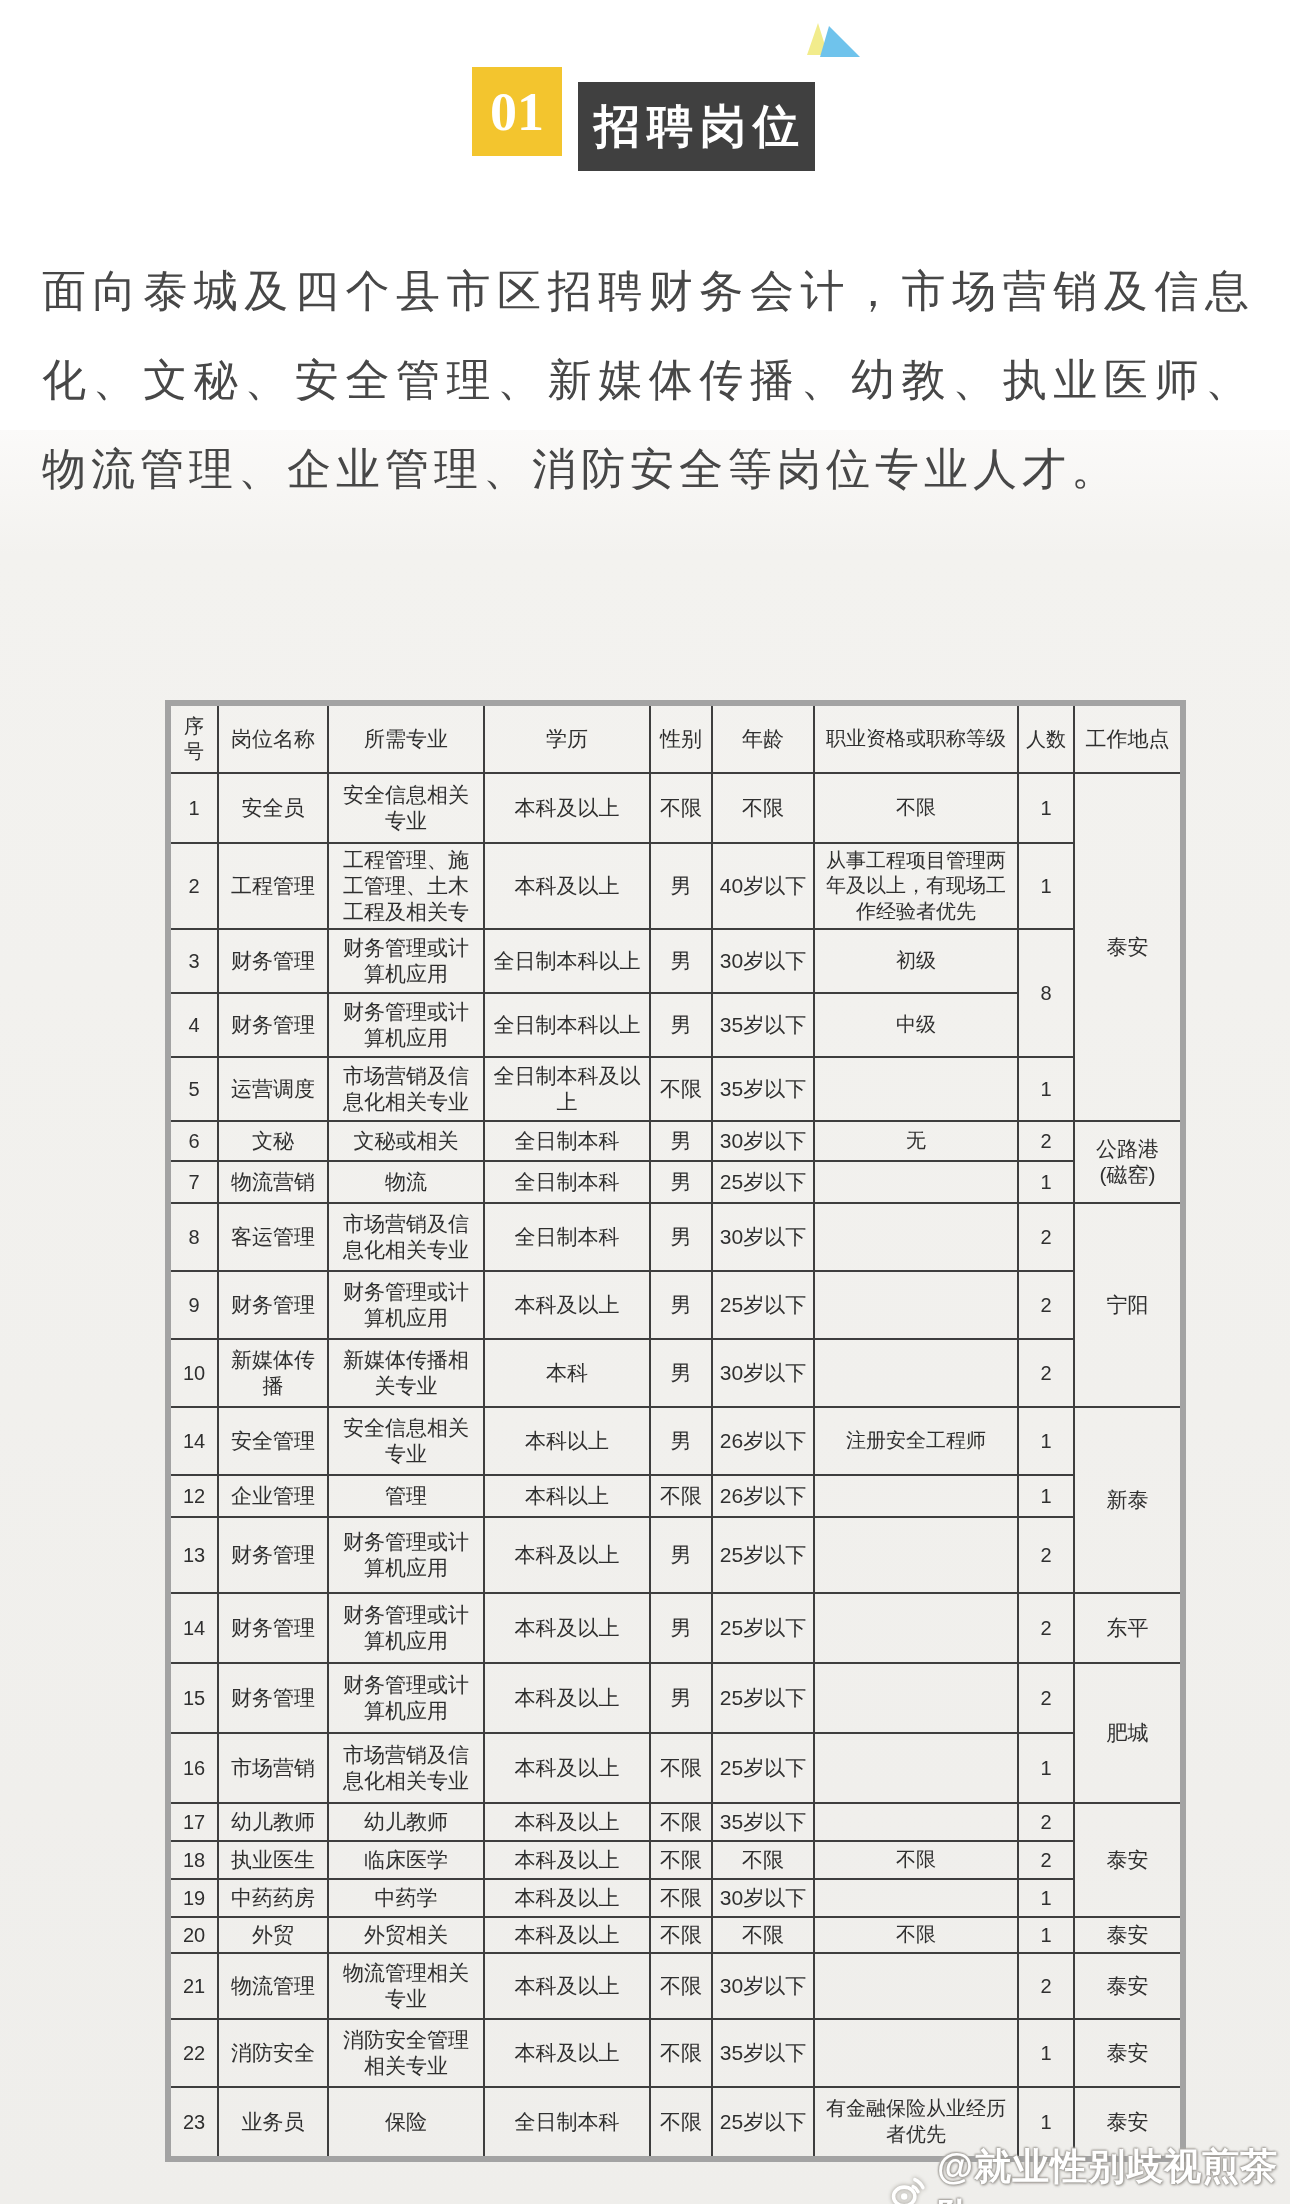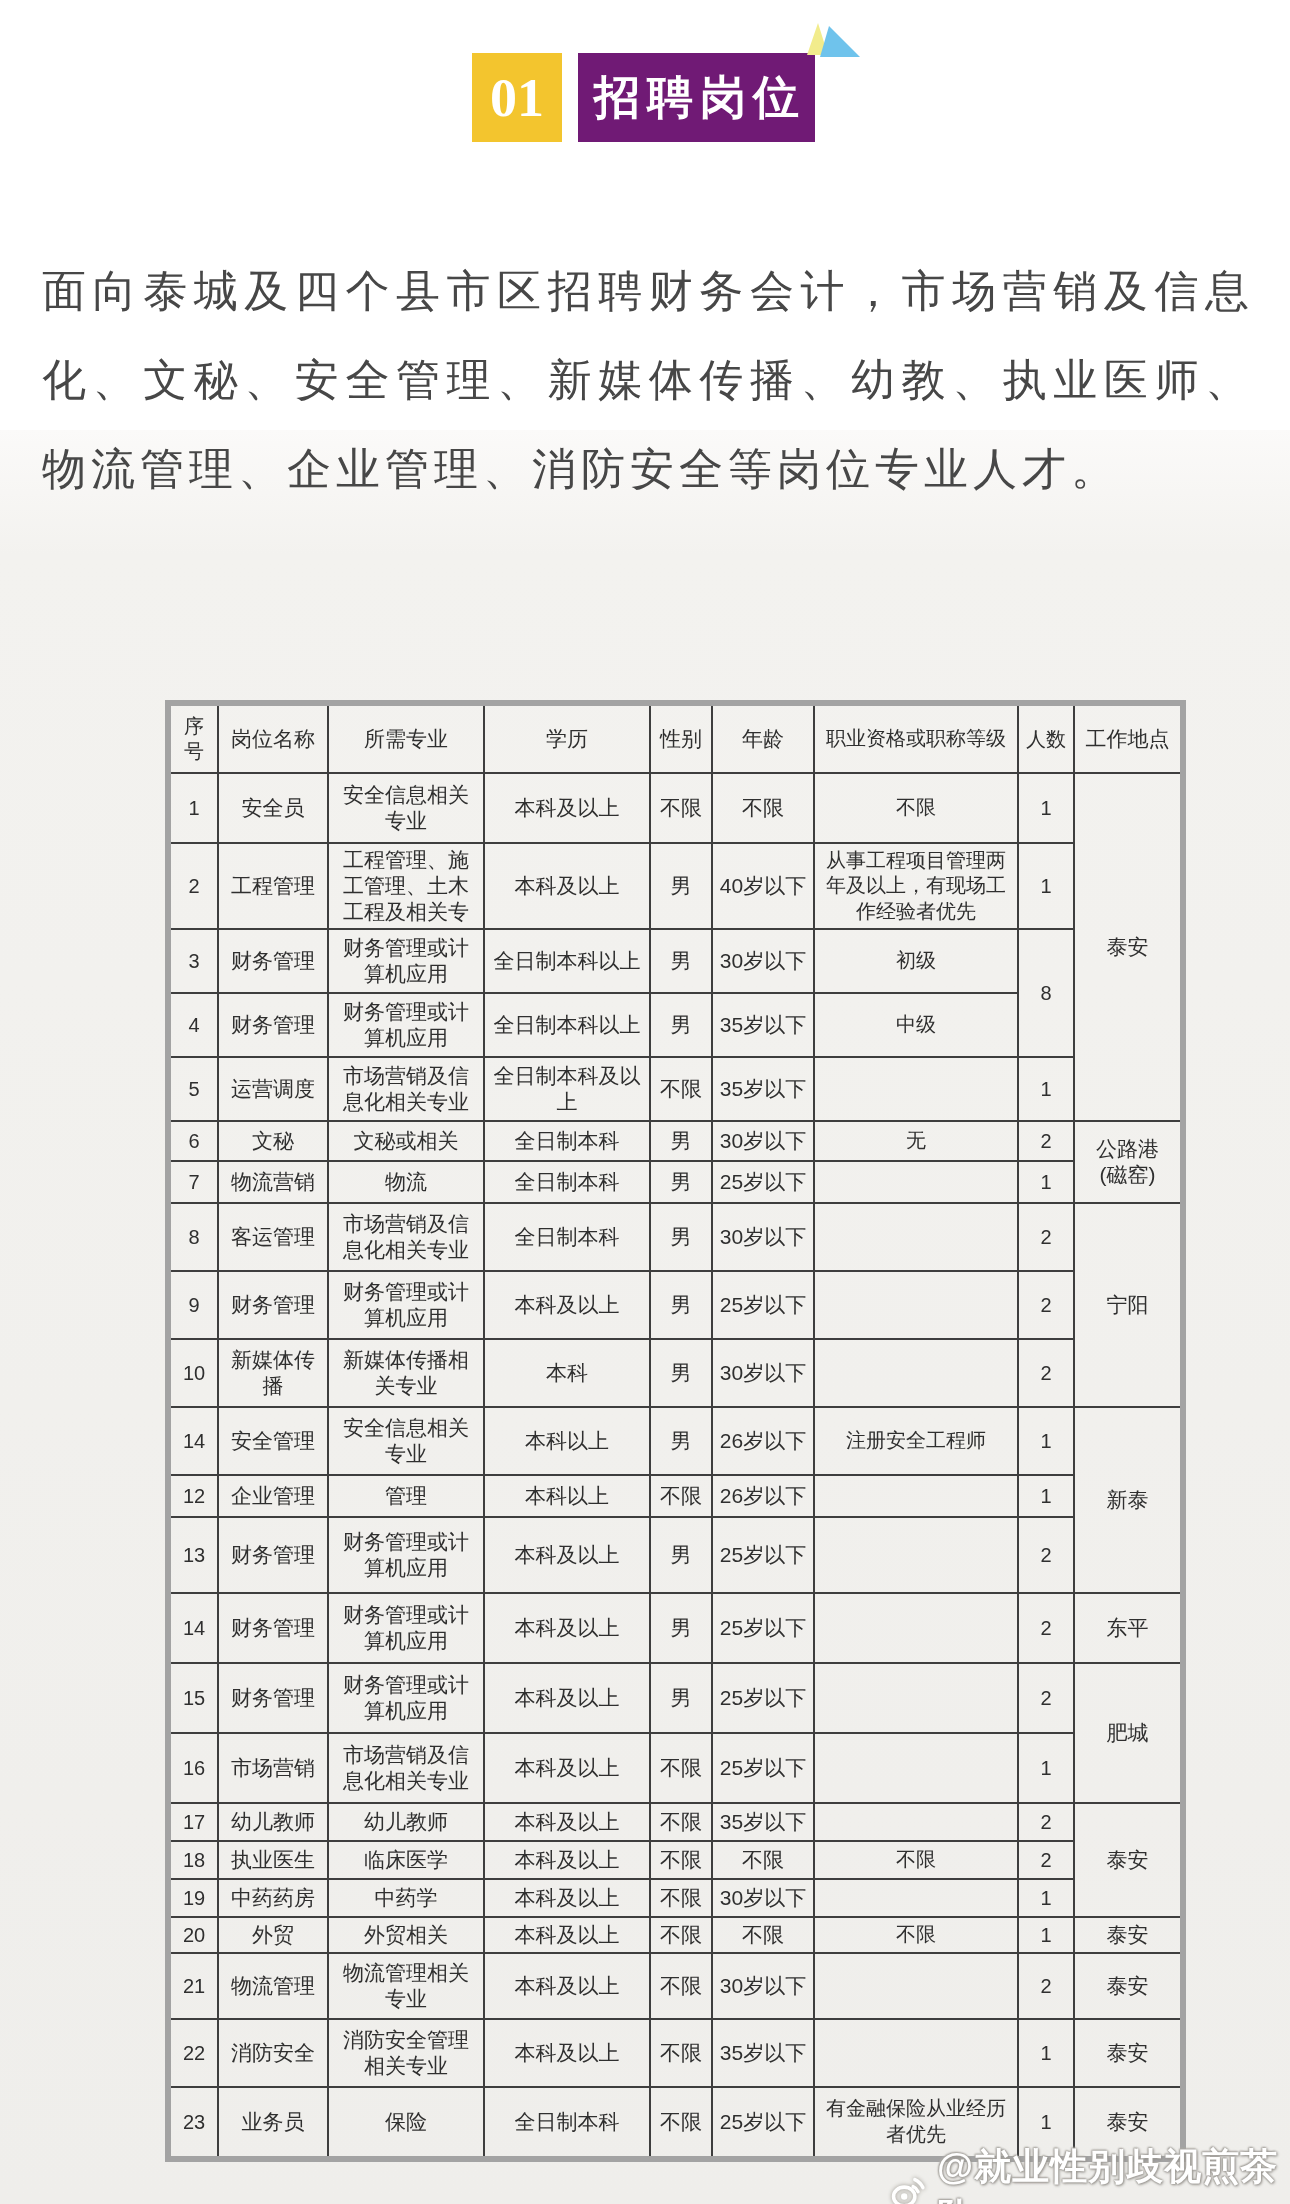--- a/index.html
+++ b/index.html
@@ -4,21 +4,21 @@
 <style>
   html,body{margin:0;padding:0;}
   body{background:#ffffff;font-family:"Liberation Sans","DejaVu Sans",sans-serif;}
   .page{position:relative;width:1290px;height:2204px;background:#ffffff;overflow:hidden;}
 
   
   .scan-bg{position:absolute;left:0;top:430px;width:1290px;height:1774px;
     background:linear-gradient(180deg,#fbfaf9 0%,#f3f2ef 7%,#f1f0ed 55%,#efeeeb 100%);}
 
   
-  .badge-num{position:absolute;left:472px;top:53px;width:90px;height:89px;
+  .badge-num{position:absolute;left:472px;top:67px;width:90px;height:89px;
     display:flex;align-items:center;justify-content:center;
     font-family:"Liberation Serif","DejaVu Serif",serif;font-weight:bold;
     font-size:54px;color:#ffffff;}
   .badge-title{position:absolute;left:578px;top:53px;width:237px;height:89px;
     display:flex;align-items:center;justify-content:center;
     font-weight:bold;font-size:46px;color:#ffffff;letter-spacing:7px;text-indent:7px;}
   .badge-tris{position:absolute;left:806px;top:22px;}
 
   
   .intro{position:absolute;left:42px;top:246px;width:1212px;margin:0;
@@ -74,21 +74,21 @@
   .watermark svg{filter:drop-shadow(0 0 2px #9a978f);}
 </style>
 </head>
 <body>
 
 <div class="page">
 
   <div class="scan-bg"></div>
 
   <div class="badge-num" style="background: rgb(243, 197, 46);">01</div>
-  <div class="badge-title" style="background: #701a75;">招聘岗位</div>
+  <div class="badge-title" style="background: #404040; margin-top: 29px;">招聘岗位</div>
   <svg class="badge-tris" width="54" height="36" viewBox="0 0 54 36">
     <polygon points="12,1 22,33 1,33" fill="#F2EC8C"></polygon>
     <polygon points="23,4 54,35 14,35" fill="#6FC3EC"></polygon>
   </svg>
 
   <p class="intro">面向泰城及四个县市区招聘财务会计，市场营销及信息化、文秘、安全管理、新媒体传播、幼教、执业医师、物流管理、企业管理、消防安全等岗位专业人才。</p>
 
 
   <table id="demand-table">
     <colgroup>

